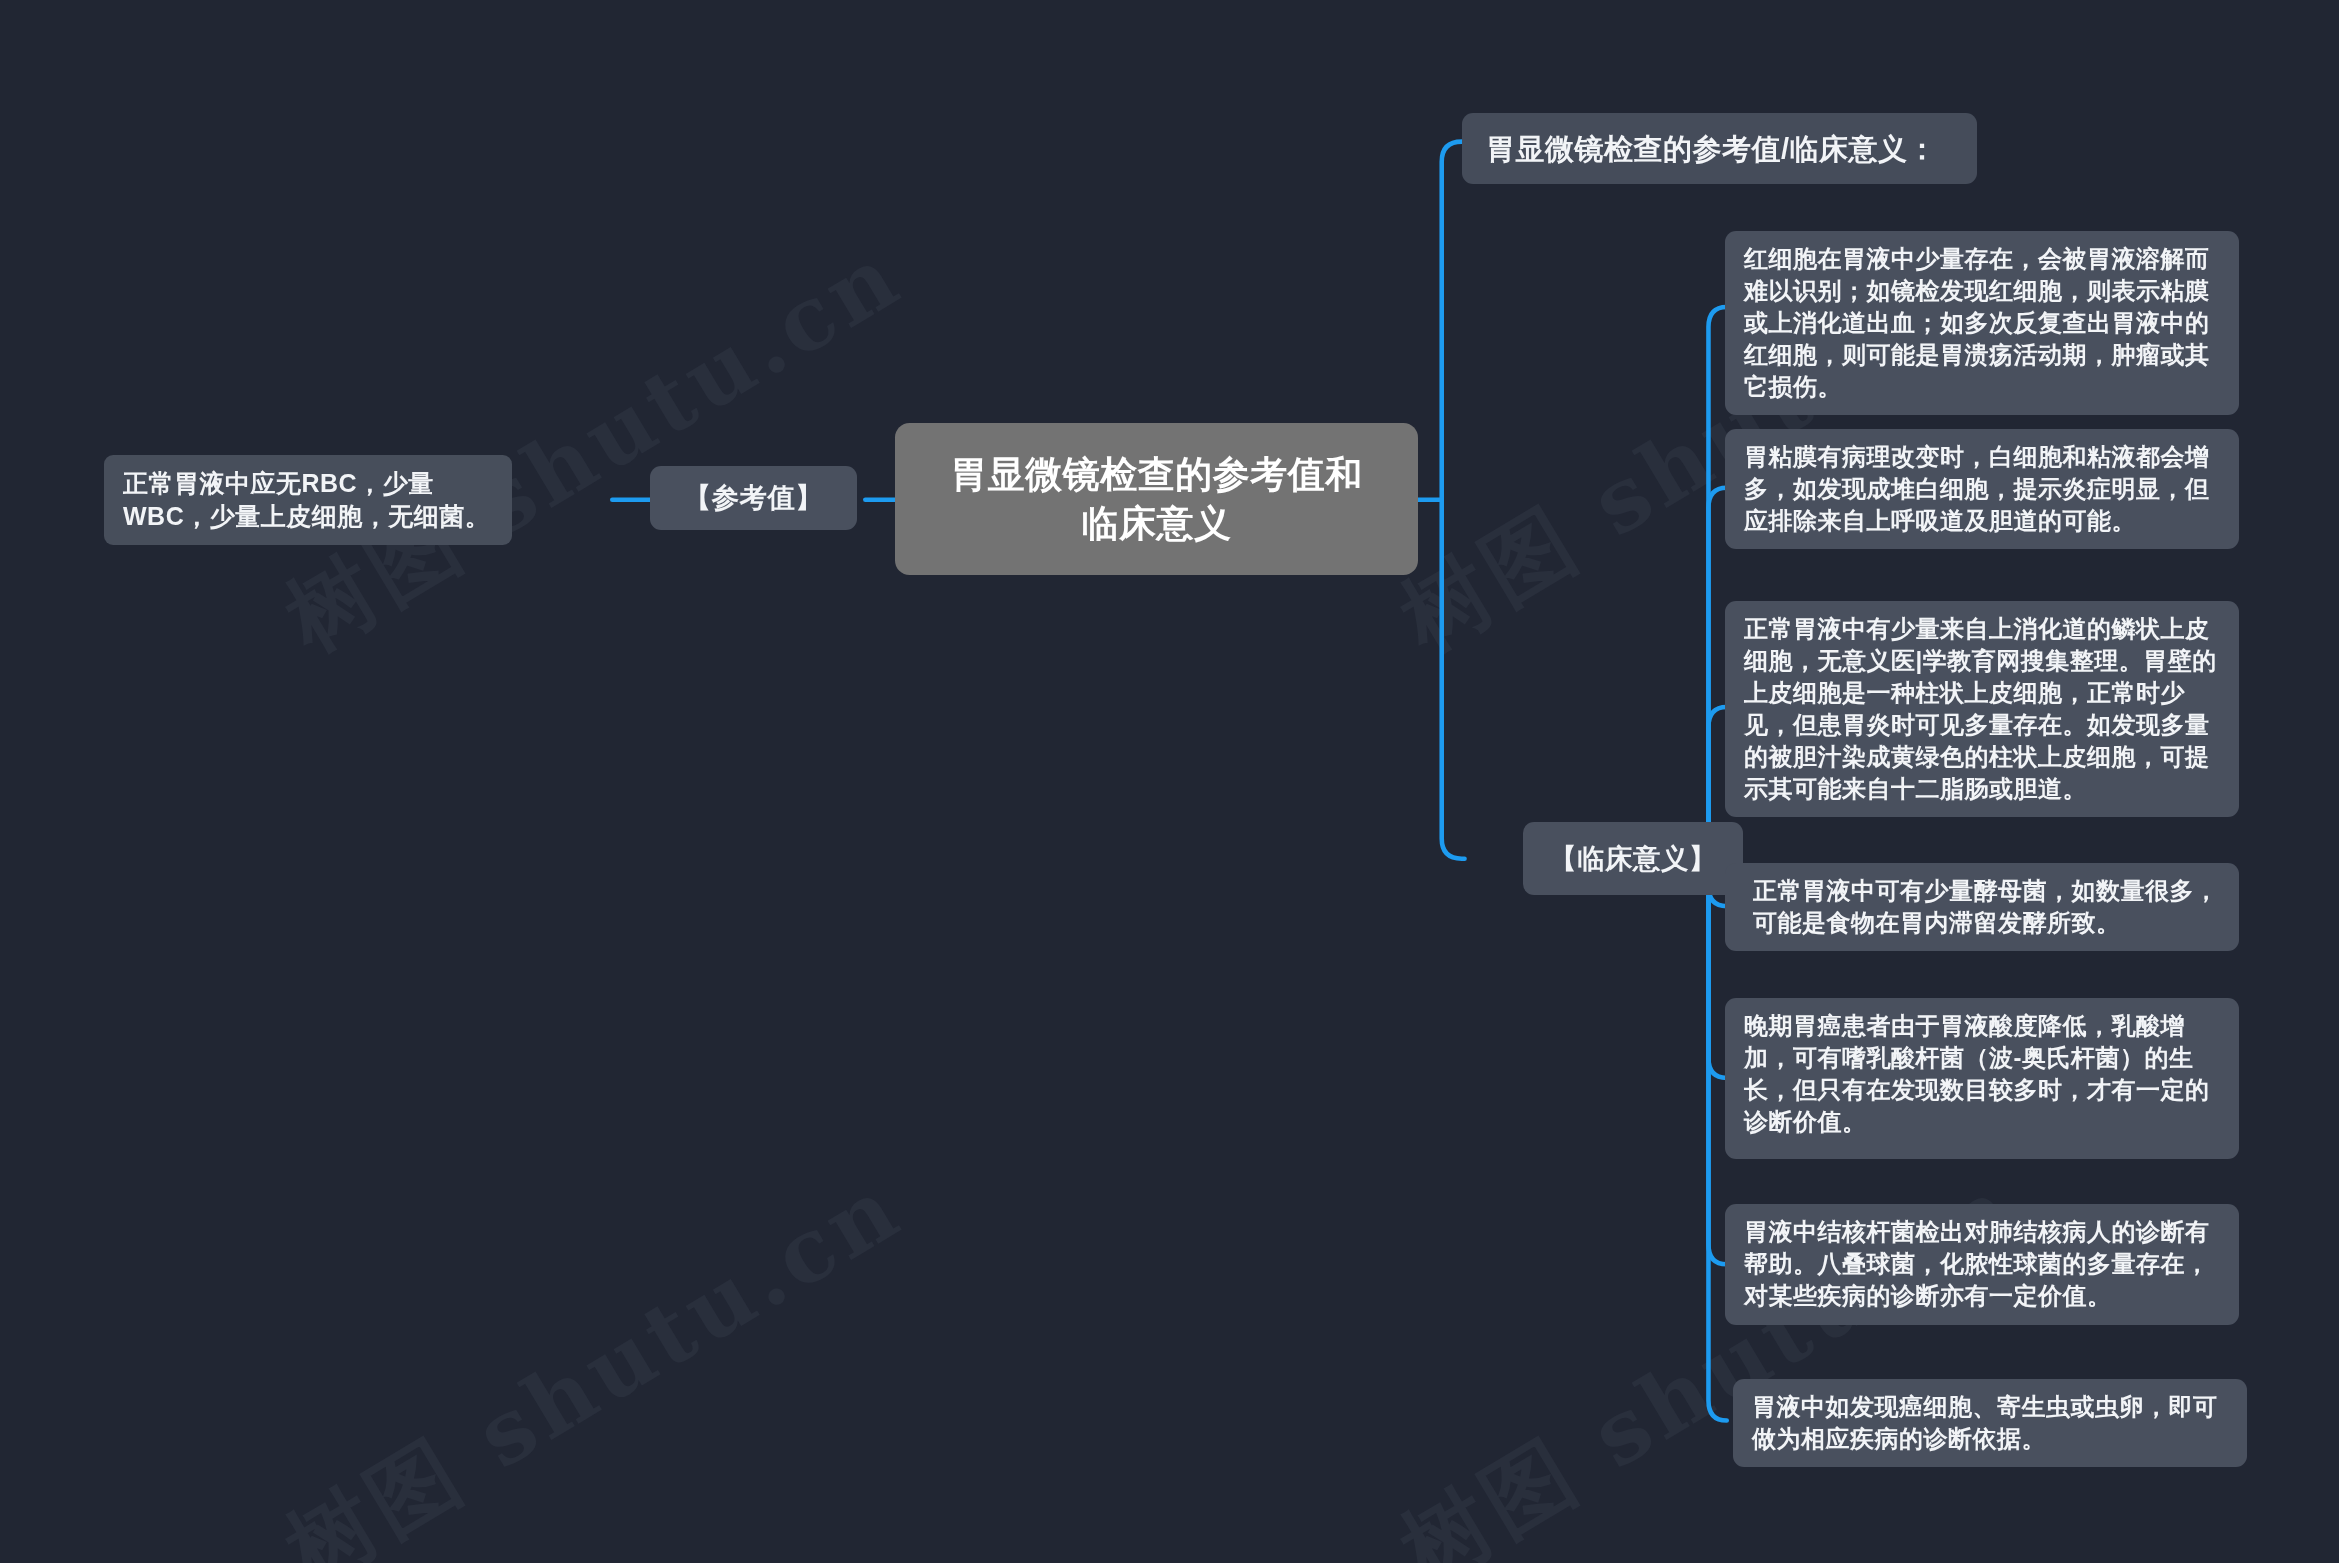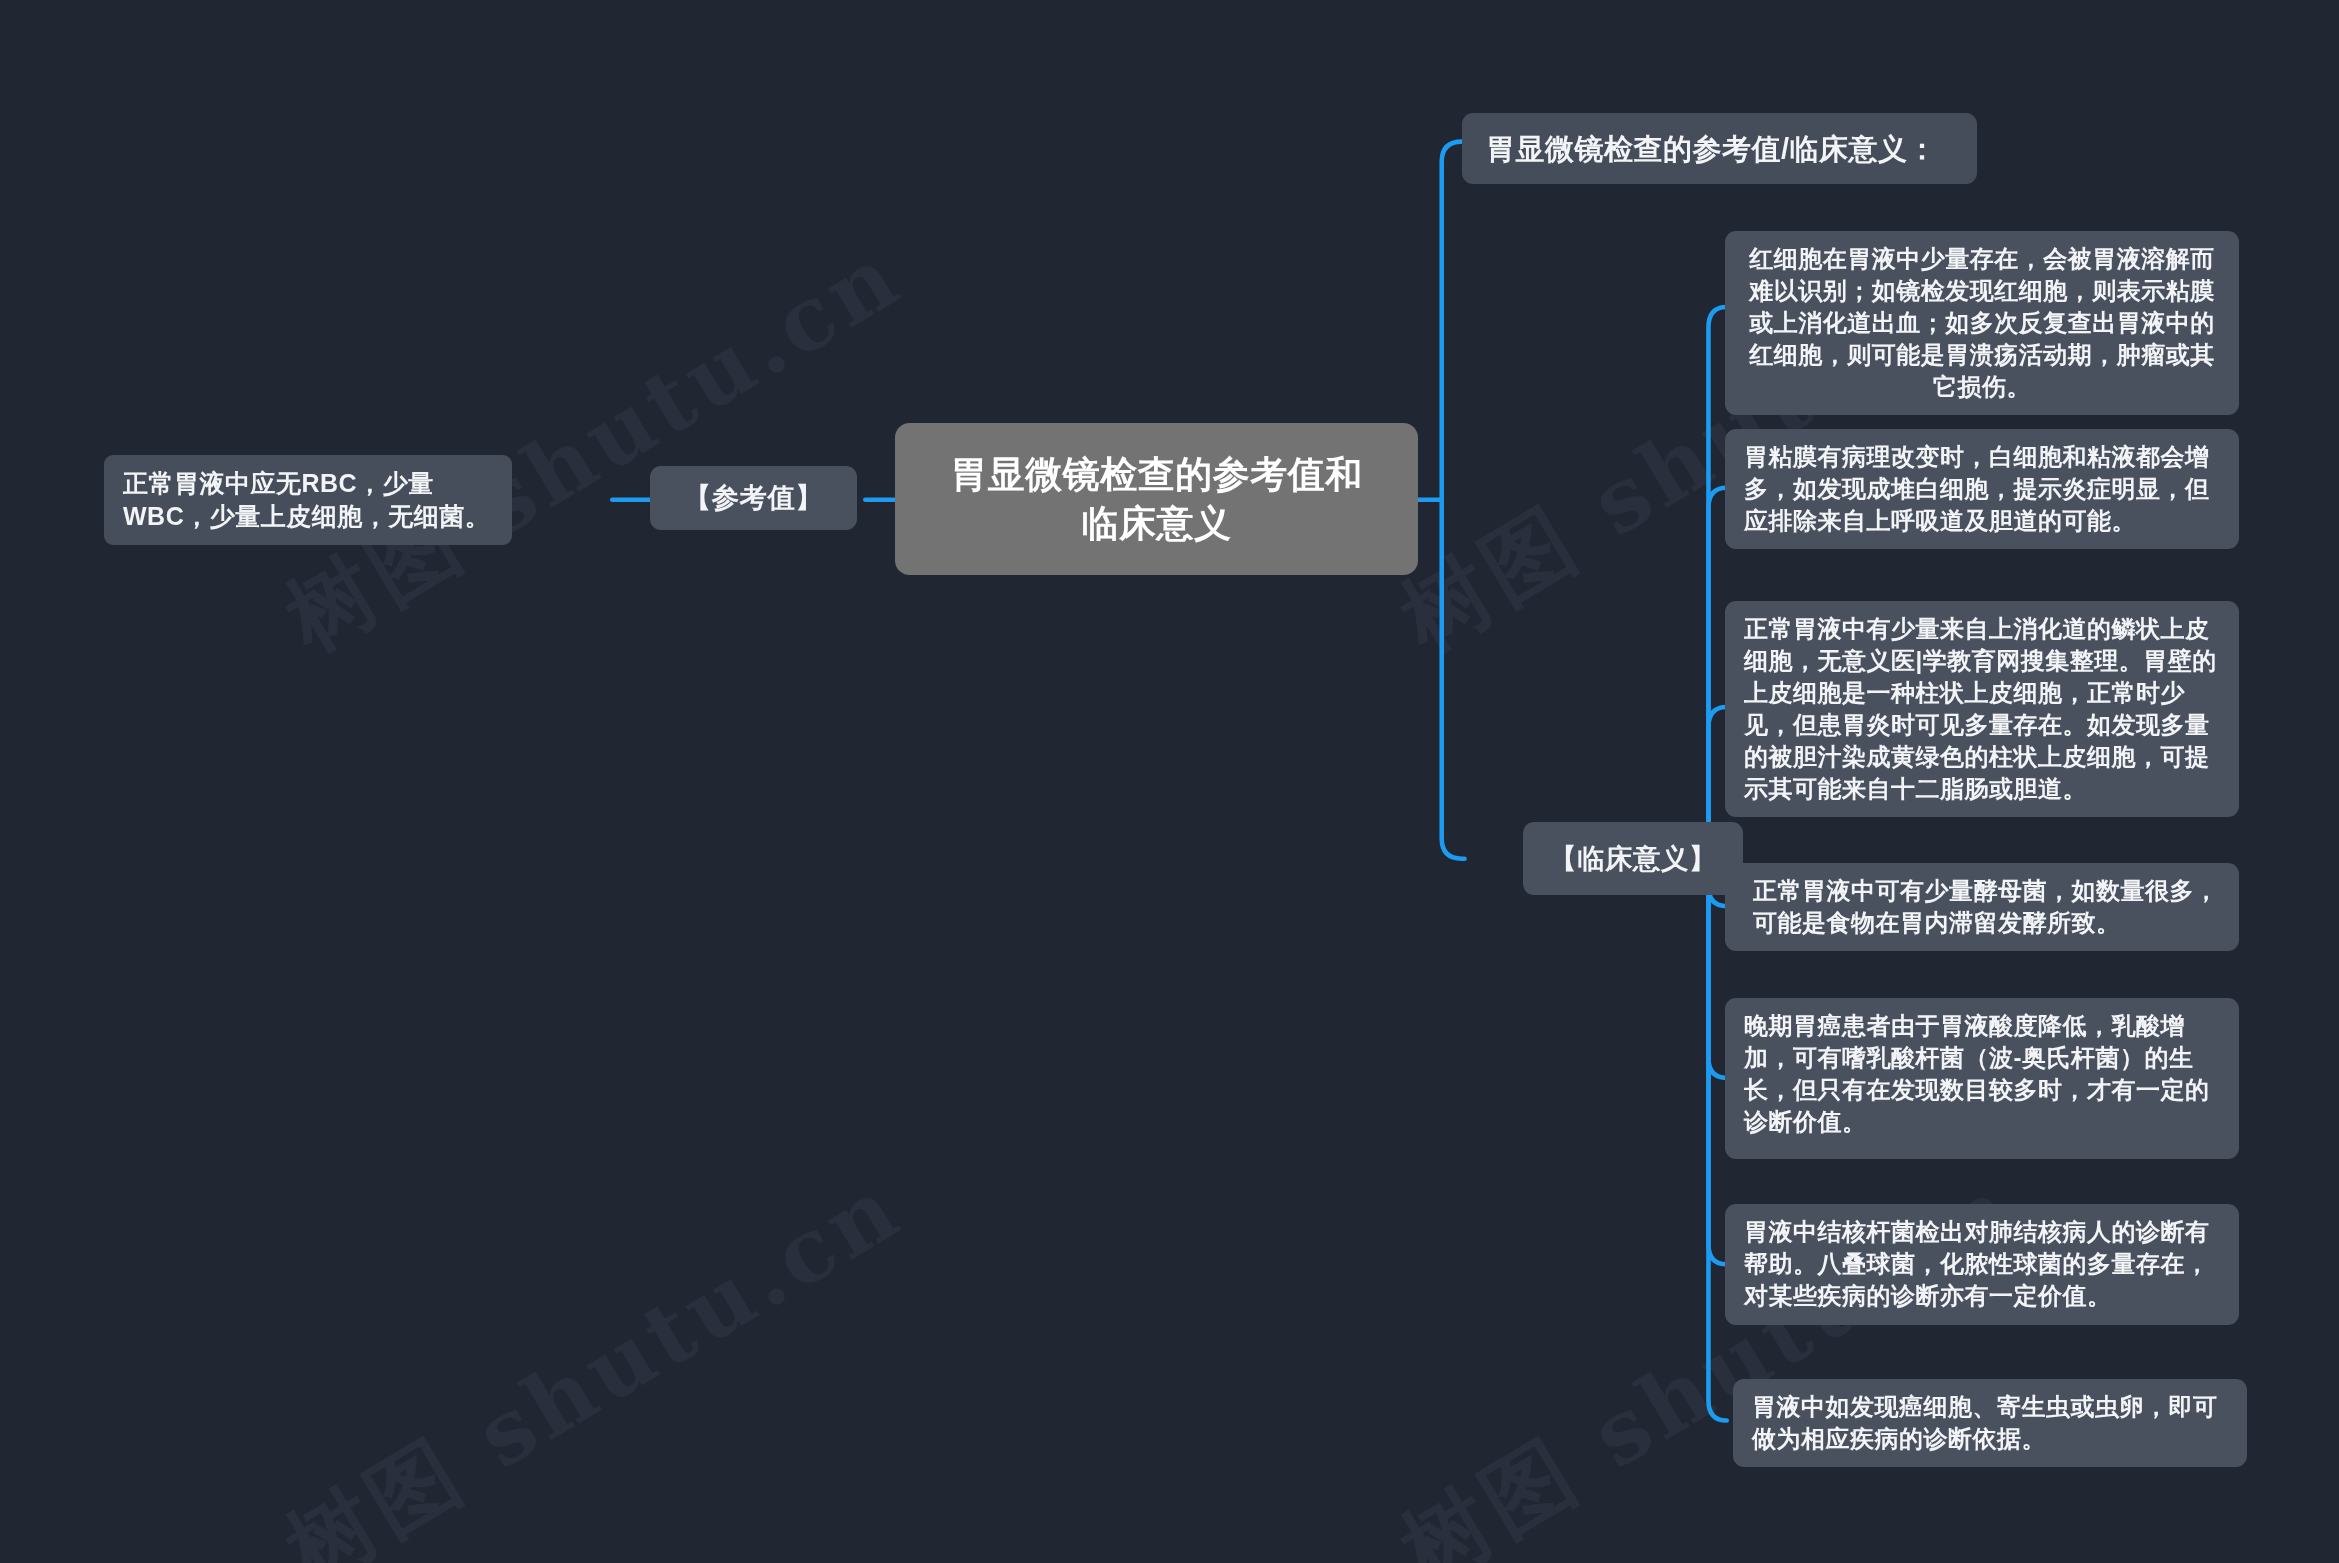--- a/index.html
+++ b/index.html
@@ -85,21 +85,21 @@
   <div class="node label-node" style="left:650px;top:466px;width:207px;height:64px;">【参考值】</div>
 
   <div class="node root" style="left:895px;top:423px;width:523px;height:152px;">
     <div class="inner">胃显微镜检查的参考值和临床意义</div>
   </div>
 
   <div class="node header-node" style="left:1462px;top:113px;min-width:515px;height:71px;">胃显微镜检查的参考值/临床意义：</div>
 
   <div class="node label-node" style="left:1523px;top:822px;width:220px;height:73px;">【临床意义】</div>
 
-  <div class="node clinical-item" style="left:1725px;top:231px;min-height:149px;text-align:center;">红细胞在胃液中少量存在，会被胃液溶解而难以识别；如镜检发现红细胞，则表示粘膜或上消化道出血；如多次反复查出胃液中的红细胞，则可能是胃溃疡活动期，肿瘤或其它损伤。</div>
+  <div class="node clinical-item" style="left:1725px;top:231px;min-height:149px;">红细胞在胃液中少量存在，会被胃液溶解而难以识别；如镜检发现红细胞，则表示粘膜或上消化道出血；如多次反复查出胃液中的红细胞，则可能是胃溃疡活动期，肿瘤或其它损伤。</div>
 
   <div class="node clinical-item" style="left:1725px;top:429px;min-height:119px;">胃粘膜有病理改变时，白细胞和粘液都会增多，如发现成堆白细胞，提示炎症明显，但应排除来自上呼吸道及胆道的可能。</div>
 
   <div class="node clinical-item" style="left:1725px;top:601px;min-height:212px;">正常胃液中有少量来自上消化道的鳞状上皮细胞，无意义医|学教育网搜集整理。胃壁的上皮细胞是一种柱状上皮细胞，正常时少见，但患胃炎时可见多量存在。如发现多量的被胆汁染成黄绿色的柱状上皮细胞，可提示其可能来自十二脂肠或胆道。</div>
 
   <div class="node clinical-item" style="left:1725px;top:863px;min-height:88px;padding-left:28px;">正常胃液中可有少量酵母菌，如数量很多，可能是食物在胃内滞留发酵所致。</div>
 
   <div class="node clinical-item" style="left:1725px;top:998px;min-height:161px;">晚期胃癌患者由于胃液酸度降低，乳酸增加，可有嗜乳酸杆菌（波-奥氏杆菌）的生长，但只有在发现数目较多时，才有一定的诊断价值。</div>
 
   <div class="node clinical-item" style="left:1725px;top:1204px;min-height:121px;">胃液中结核杆菌检出对肺结核病人的诊断有帮助。八叠球菌，化脓性球菌的多量存在，对某些疾病的诊断亦有一定价值。</div>

